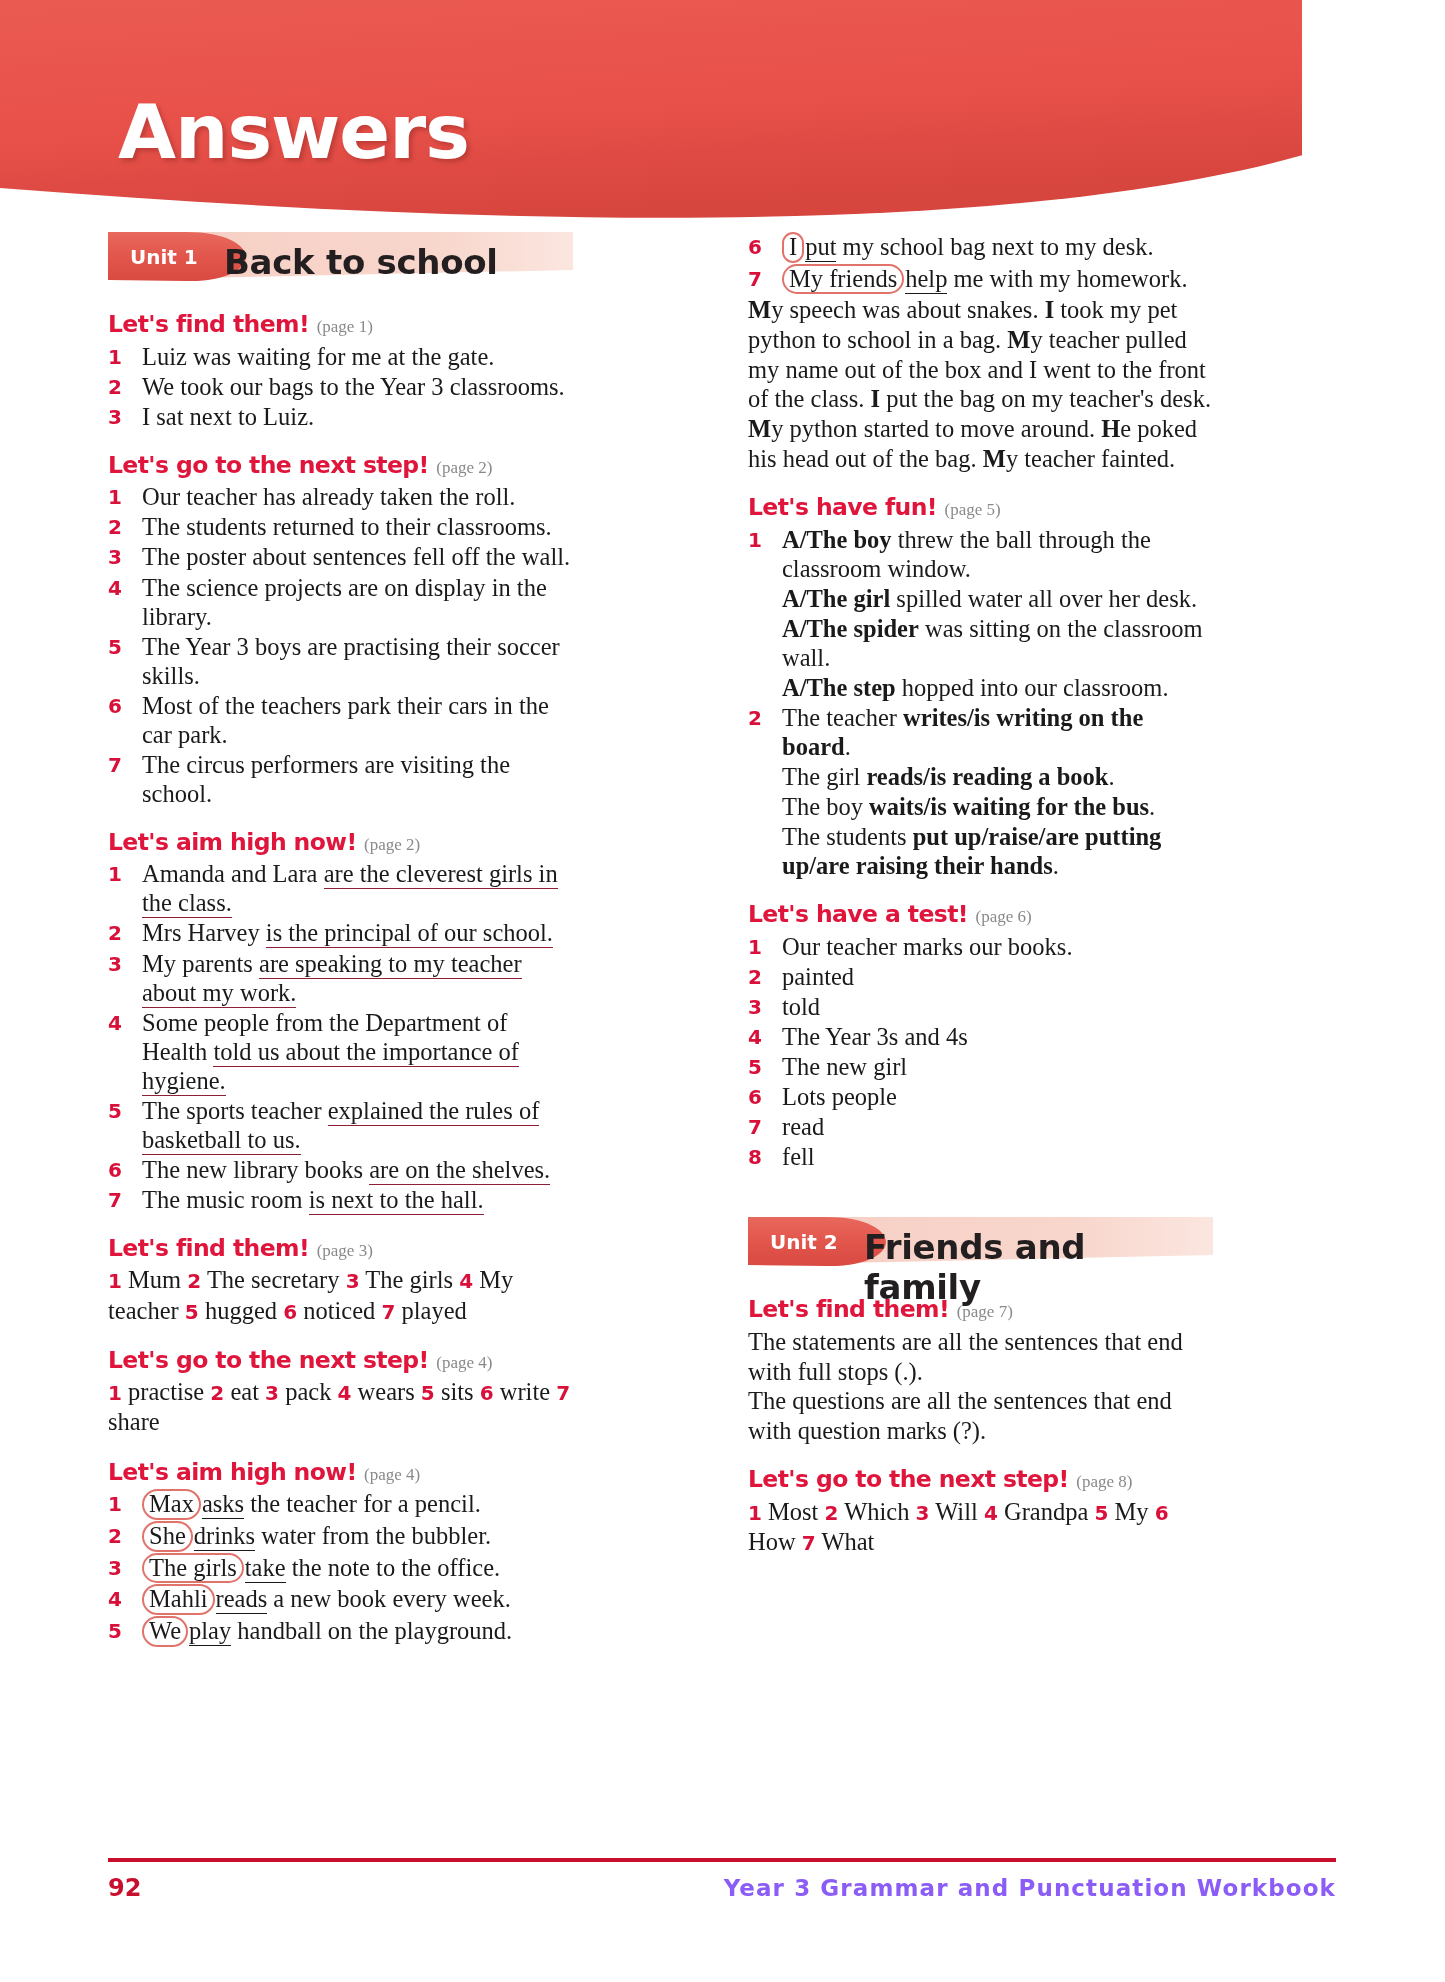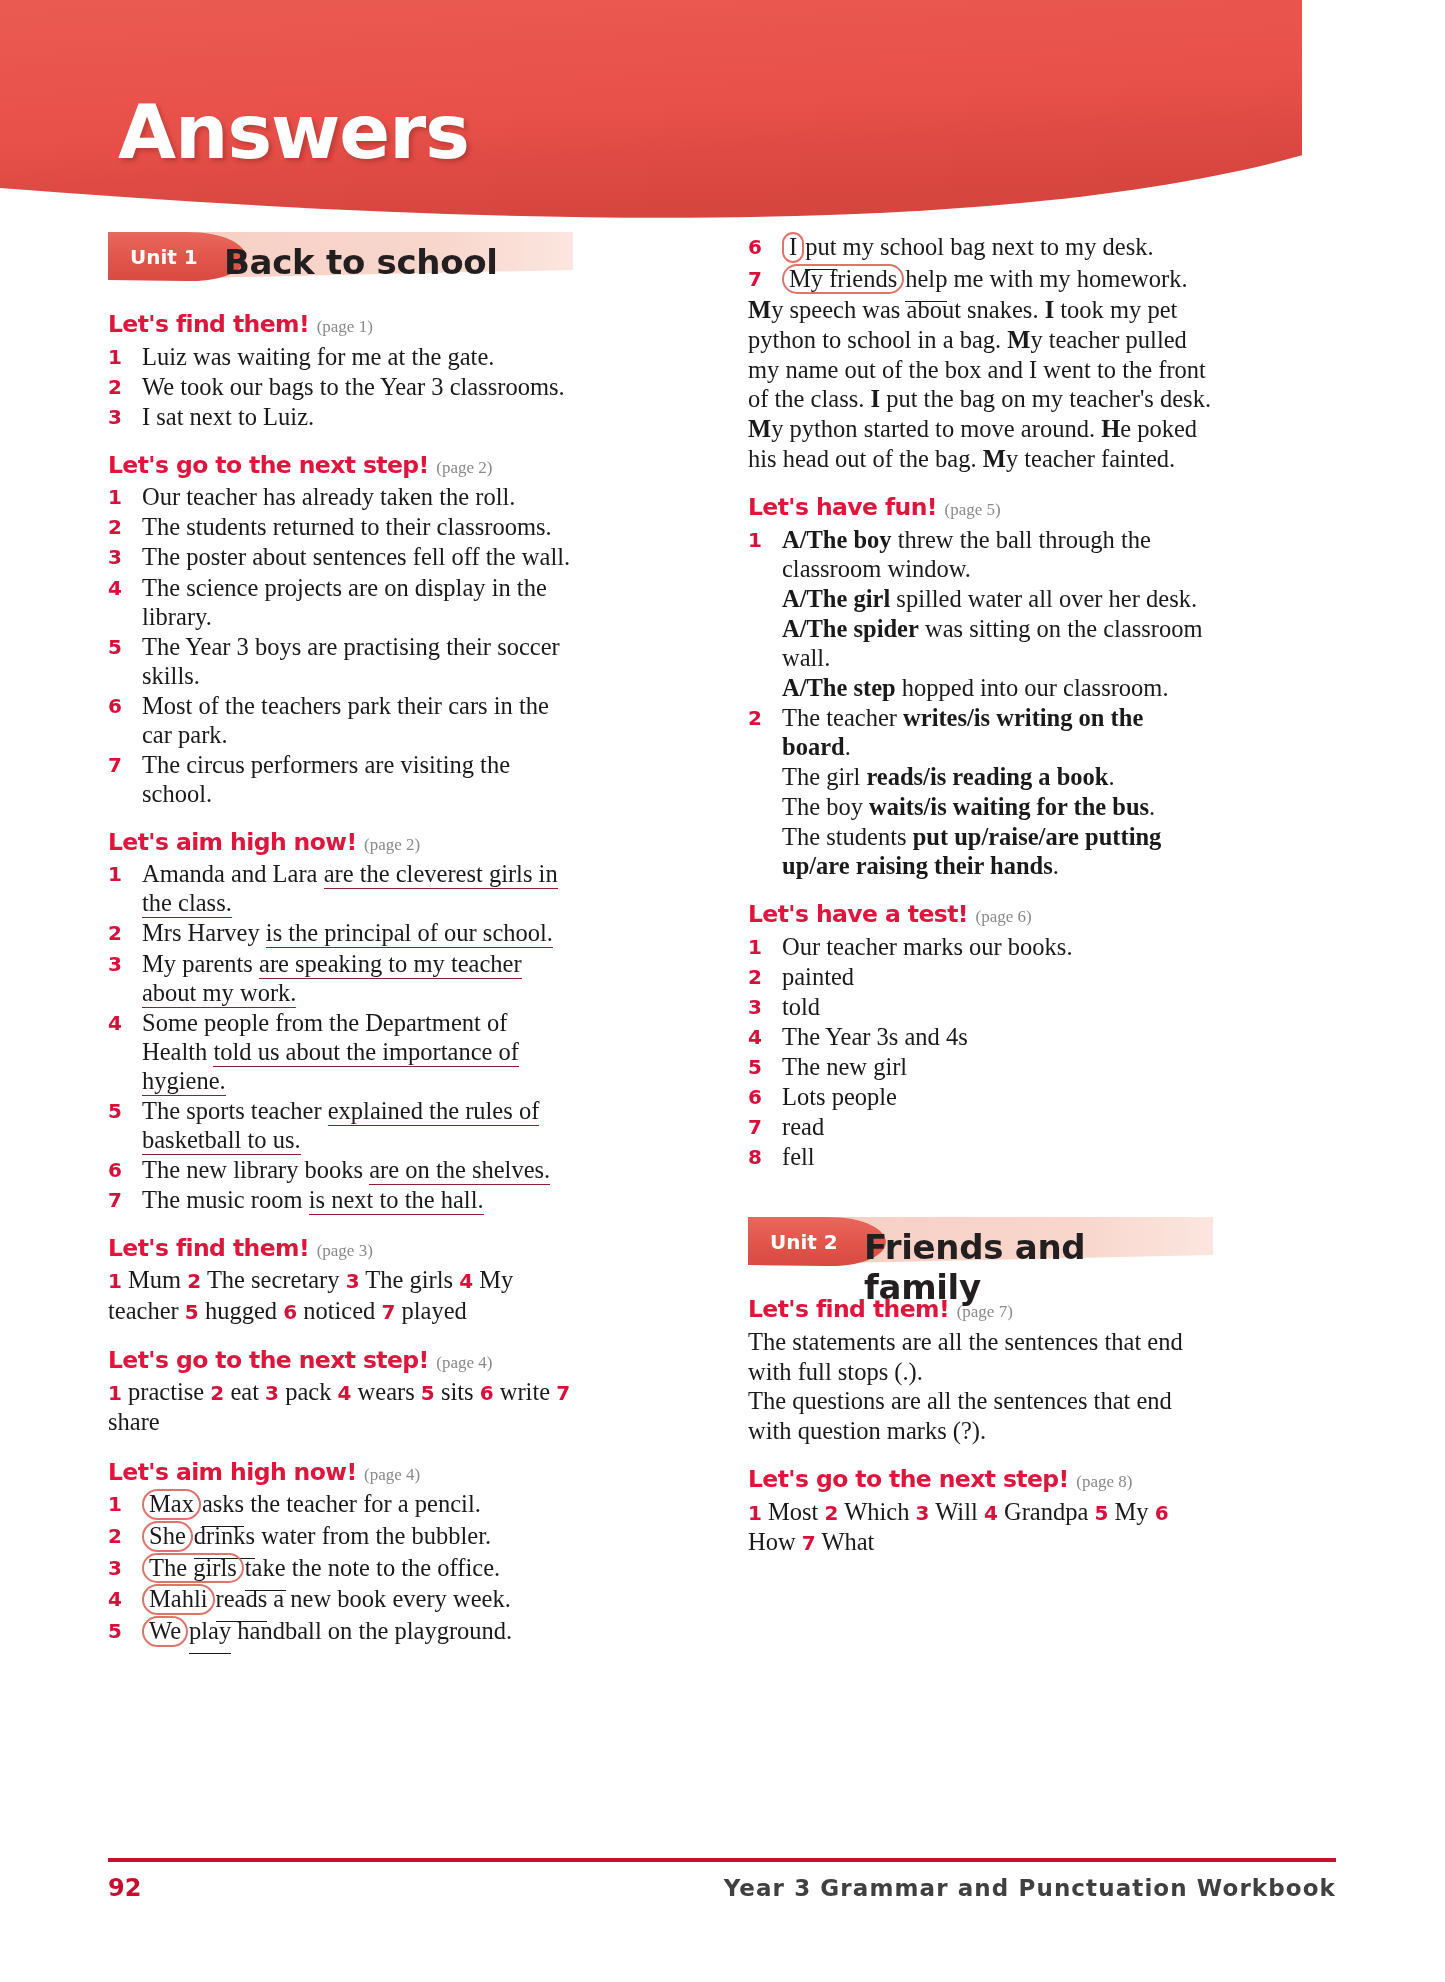--- a/index.html
+++ b/index.html
@@ -145,21 +145,21 @@
   }
   .para b, .atext b, .inline-ans b { font-weight: bold; }
 
   
   .u {
     border-bottom: 1.6px solid #8e1f35;
     padding-bottom: 1px;
   }
   .ub {
     border-bottom: 1.6px solid #1a1a1a;
-    padding-bottom: 9px;
+    padding-bottom: 1px;
   }
   .circ {
     display: inline-block;
     border: 2.2px solid #e2736b;
     border-radius: 17px;
     padding: 0px 5px 1px 5px;
     margin-right: 1px;
     line-height: 1.05;
   }
 
@@ -184,21 +184,21 @@
   .footer-page {
     font-family: "DejaVu Sans", sans-serif;
     font-weight: bold;
     font-size: 24px;
     color: #c8102e;
   }
   .footer-title {
     font-family: "DejaVu Sans", sans-serif;
     font-weight: bold;
     font-size: 23px;
-    color: #404040;
+    color: #8b5cf6;
     letter-spacing: 1.1px;
   }
 </style>
 </head>
 <body>
 
 <div class="header-banner">
   <svg width="1445" height="232" viewBox="0 0 1445 232" xmlns="http://www.w3.org/2000/svg">
     <defs>
       <linearGradient id="hgrad" x1="0" y1="0" x2="0.35" y2="1">

